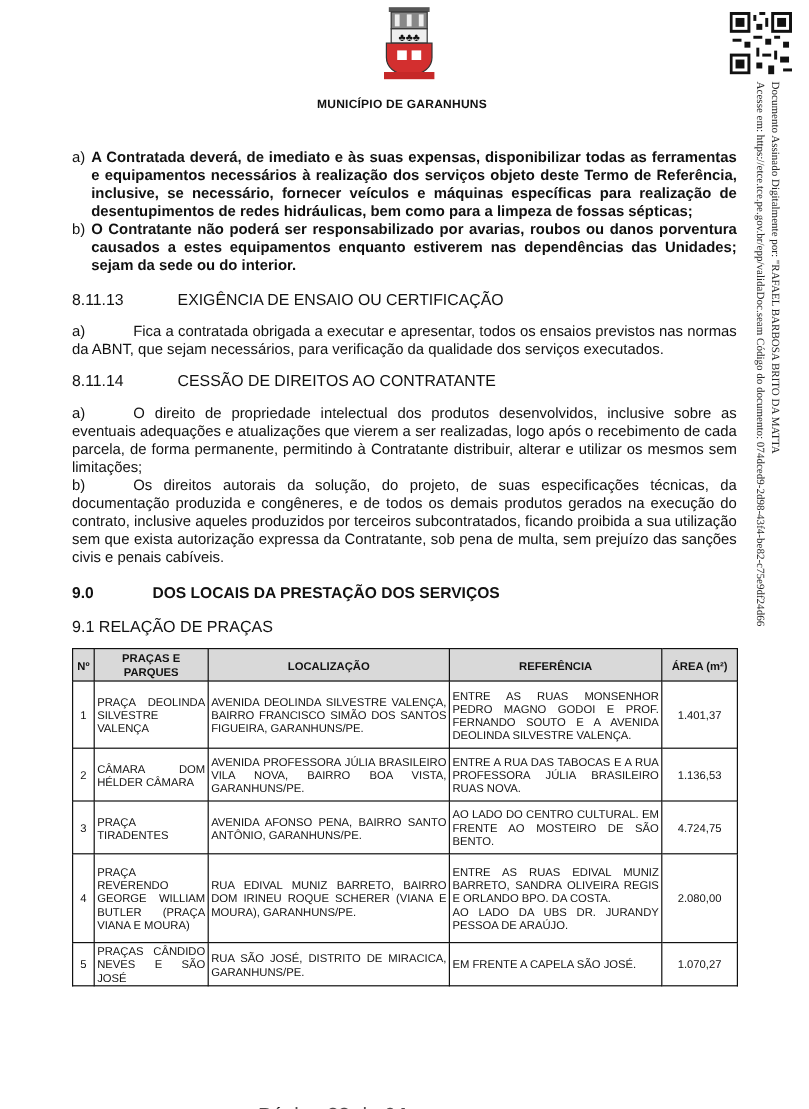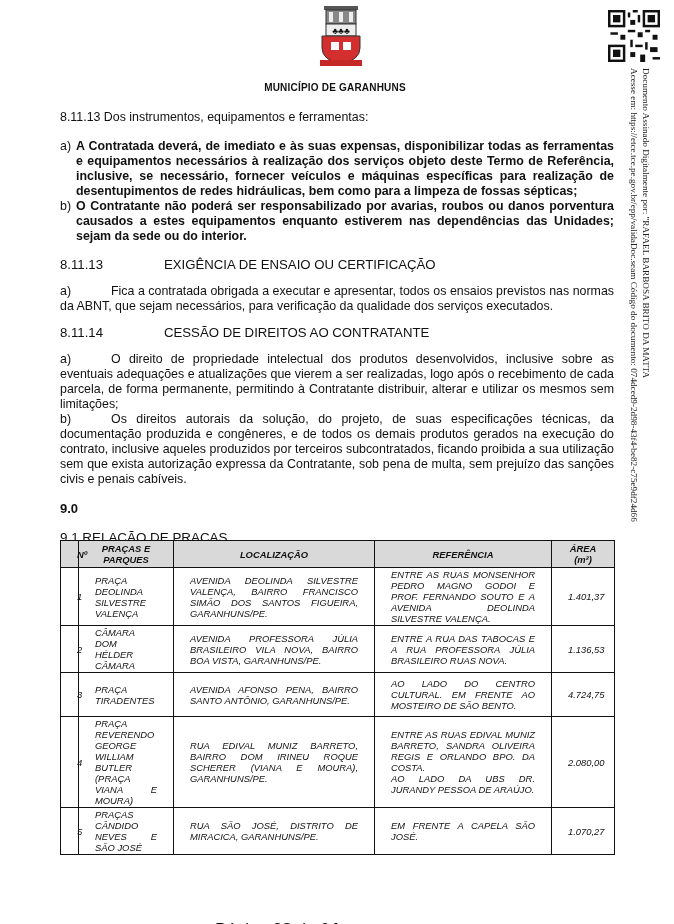--- a/index.html
+++ b/index.html
@@ -11,29 +11,29 @@
   .qr { position: absolute; left: 608px; top: 10px; width: 52px; height: 52px; }
   .sidebar { position: absolute; left: 612px; top: 68px; width: 40px; height: 450px; }
   .sidebar .rot { position: absolute; left: 40px; top: 0; transform-origin: 0 0; transform: rotate(90deg);
                   white-space: nowrap; font-family: "Liberation Serif", serif; font-size: 9.2px; line-height: 12px; color: #222; }
   .content { position: absolute; left: 60px; top: 110px; width: 554px; font-size: 12.4px; line-height: 15px; }
   p { margin: 0; }
   .just { text-align: justify; }
   .hang { display: flex; }
   .hang .lbl { width: 16px; flex: none; }
   .hang .txt { flex: 1; text-align: justify; font-weight: bold; }
-  .sechead { display: flex; font-size: 13.2px; gap: 16px; }
+  .sechead { display: flex; font-size: 13.2px; }
   .sechead .num { width: 88px; flex: none; }
   .h9 { display: flex; font-weight: bold; font-size: 13px; gap: 25px; }
   .h9 .num { width: 42px; flex: none; }
   .h91 { font-weight: normal; font-size: 13.4px; }
   .tab { display: inline-block; width: 40px; }
   table { position: absolute; left: 60px; top: 540px; width: 554px; border-collapse: collapse;
           font-size: 9.4px; line-height: 11px; table-layout: fixed; }
-  th, td { border: 1px solid #111; padding: 1px 16px; vertical-align: middle; font-style: italic; }
+  th, td { border: 1px solid #111; padding: 1px 2px; vertical-align: middle; }
   th { background: #d9d9d9; font-weight: bold; text-align: center; height: 24px; }
   td.c { text-align: center; }
   td.j { text-align: justify; }
   .footer { position: absolute; left: 0; width: 554px; top: 920px; text-align: center; font-size: 17px; }
   .footer b { font-weight: bold; }
 </style>
 </head>
 <body>
 
 <svg class="logo" viewBox="0 0 50 64">
@@ -84,21 +84,20 @@
 </svg>
 
 <div class="sidebar">
   <div class="rot">
     <div>Documento Assinado Digitalmente por: "RAFAEL BARBOSA BRITO DA MATTA</div>
     <div>Acesse em: https://etce.tce.pe.gov.br/epp/validaDoc.seam Código do documento: 074dced9-2d98-43f4-be82-c75e9df24d66</div>
   </div>
 </div>
 
 <div class="content">
-  <p>8.11.13 Dos instrumentos, equipamentos e ferramentas:</p>
   <div style="height:14px"></div>
   <div class="hang">
     <span class="lbl">a)</span>
     <span class="txt">A Contratada deverá, de imediato e às suas expensas, disponibilizar todas as ferramentas e equipamentos necessários à realização dos serviços objeto deste Termo de Referência, inclusive, se necessário, fornecer veículos e máquinas específicas para realização de desentupimentos de redes hidráulicas, bem como para a limpeza de fossas sépticas;</span>
   </div>
   <div class="hang">
     <span class="lbl">b)</span>
     <span class="txt">O Contratante não poderá ser responsabilizado por avarias, roubos ou danos porventura causados a estes equipamentos enquanto estiverem nas dependências das Unidades; sejam da sede ou do interior.</span>
   </div>
 
@@ -115,20 +114,21 @@
     <span class="num">8.11.14</span>
     <span>CESSÃO DE DIREITOS AO CONTRATANTE</span>
   </div>
   <div style="height:12px"></div>
   <p class="just"><span>a)</span><span class="tab"></span><span>O direito de propriedade intelectual dos produtos desenvolvidos, inclusive sobre as eventuais adequações e atualizações que vierem a ser realizadas, logo após o recebimento de cada parcela, de forma permanente, permitindo à Contratante distribuir, alterar e utilizar os mesmos sem limitações;</span></p>
   <p class="just"><span>b)</span><span class="tab"></span><span>Os direitos autorais da solução, do projeto, de suas especificações técnicas, da documentação produzida e congêneres, e de todos os demais produtos gerados na execução do contrato, inclusive aqueles produzidos por terceiros subcontratados, ficando proibida a sua utilização sem que exista autorização expressa da Contratante, sob pena de multa, sem prejuízo das sanções civis e penais cabíveis.</span></p>
 
   <div style="height:14px"></div>
   <div class="h9">
     <span class="num">9.0</span>
+    <span>DOS LOCAIS DA PRESTAÇÃO DOS SERVIÇOS</span>
   </div>
   <div style="height:14px"></div>
   <p class="h91">9.1 RELAÇÃO DE PRAÇAS</p>
 </div>
 
 <table>
   <colgroup>
       <col style="width:18px">
       <col style="width:95px">
       <col style="width:201px">

